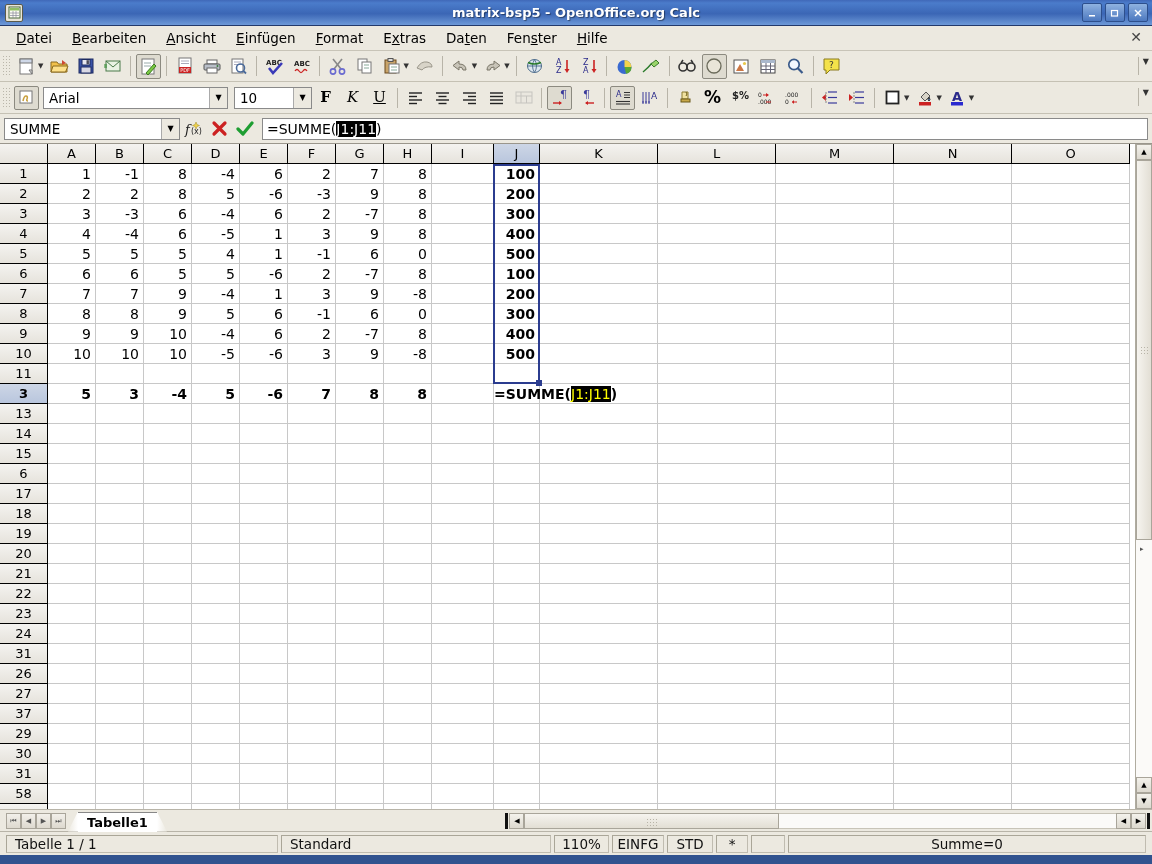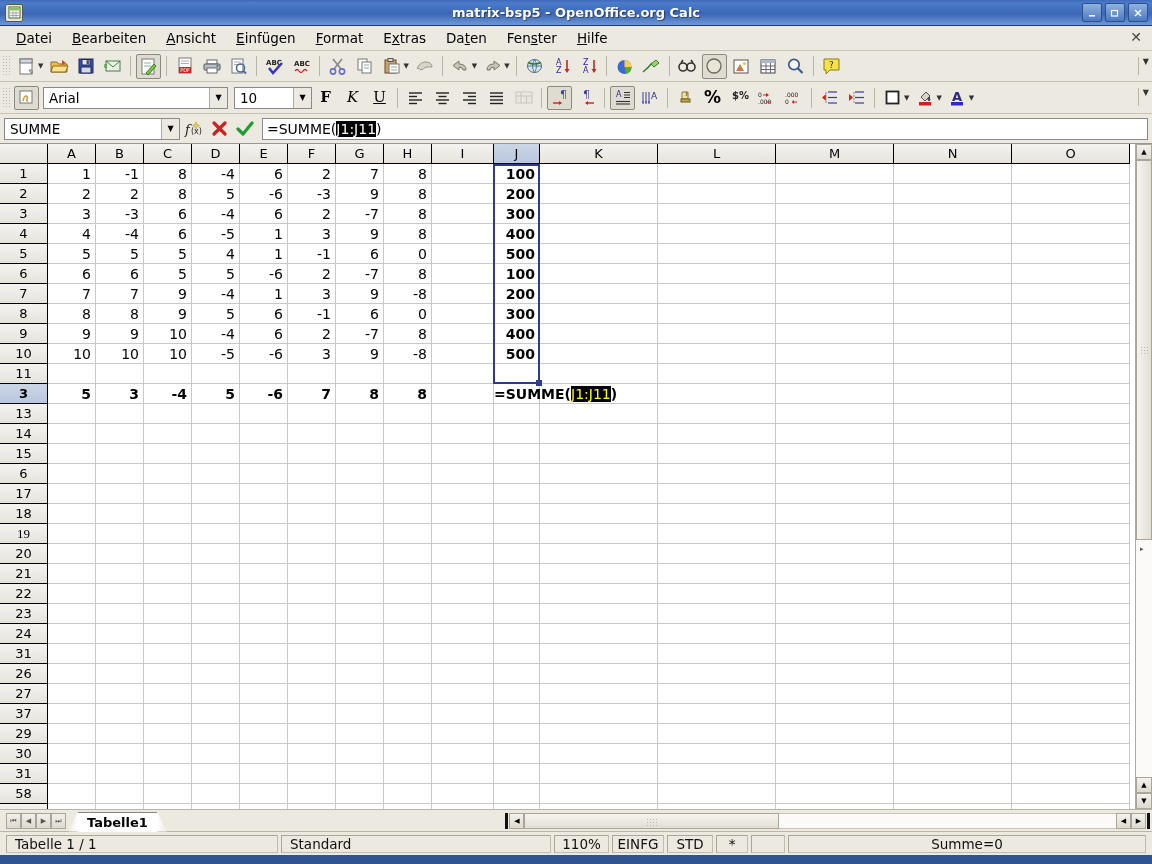--- a/index.html
+++ b/index.html
@@ -1047,21 +1047,21 @@
           <div class="cell" style="width:48px;height:20px;"></div>
           <div class="cell" style="width:48px;height:20px;"></div>
           <div class="cell" style="width:62px;height:20px;"></div>
           <div class="cell" style="width:46px;height:20px;"></div>
           <div class="cell" style="width:118px;height:20px;"></div>
           <div class="cell" style="width:118px;height:20px;"></div>
           <div class="cell" style="width:118px;height:20px;"></div>
           <div class="cell" style="width:118px;height:20px;"></div>
           <div class="cell" style="width:118px;height:20px;"></div>
         </div>
-        <div style="display:flex;position:absolute;top:380px;left:0;height:20px;font-family:Liberation Serif, serif;">
+        <div style="display:flex;position:absolute;top:380px;left:0;height:20px;">
           <div class="rh" style="height:20px">19</div>
           <div class="cell" style="width:48px;height:20px;"></div>
           <div class="cell" style="width:48px;height:20px;"></div>
           <div class="cell" style="width:48px;height:20px;"></div>
           <div class="cell" style="width:48px;height:20px;"></div>
           <div class="cell" style="width:48px;height:20px;"></div>
           <div class="cell" style="width:48px;height:20px;"></div>
           <div class="cell" style="width:48px;height:20px;"></div>
           <div class="cell" style="width:48px;height:20px;"></div>
           <div class="cell" style="width:62px;height:20px;"></div>

